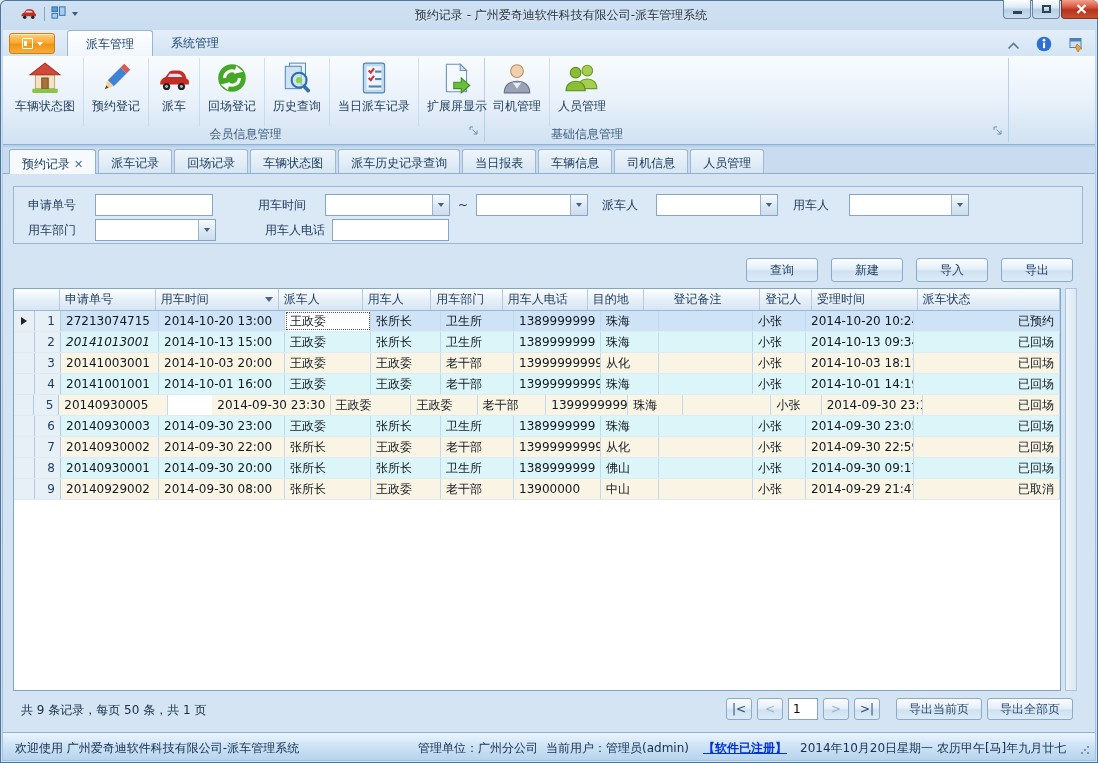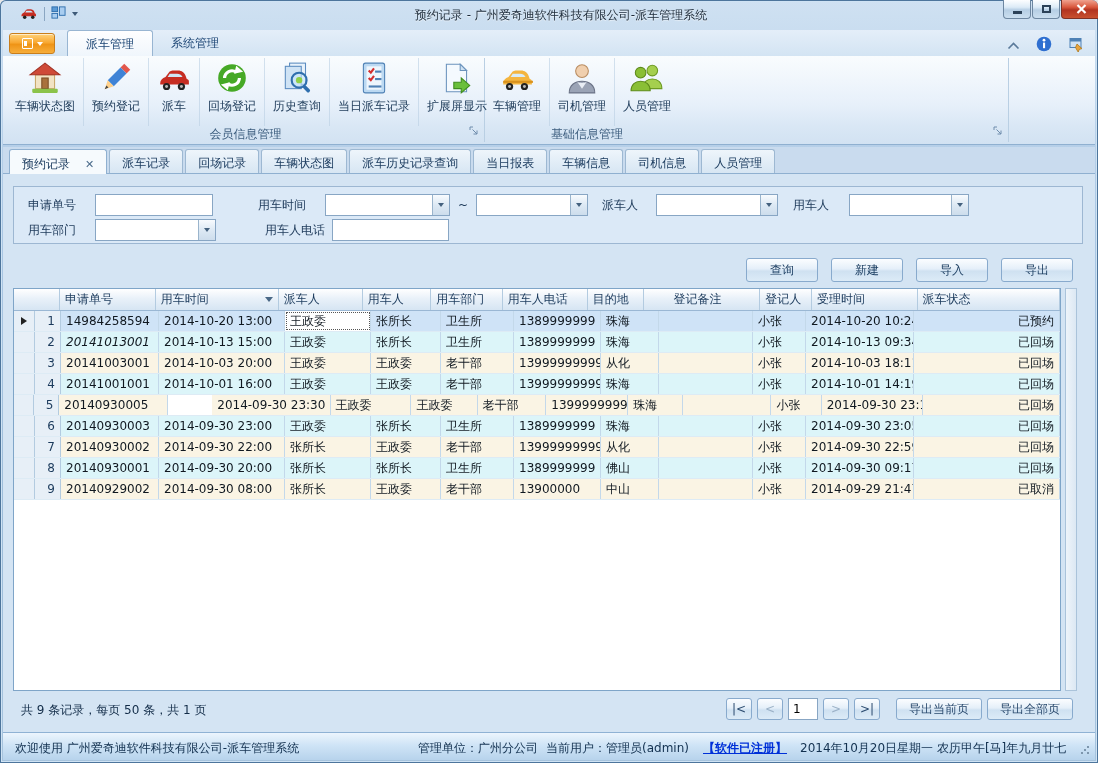--- a/index.html
+++ b/index.html
@@ -47,21 +47,21 @@
   .ric{ height:36px; display:flex; align-items:center; }
   .rlb{ margin-top:2px; color:#24405e; white-space:nowrap; }
   .gcap{ position:absolute; bottom:2px; height:14px; color:#3c5d7e; }
   .rgroup1 .gcap{ left:0; right:0; text-align:center; }
   .rgroup2 .gcap{ left:66px; }
   .launcher{ position:absolute; right:5px; bottom:3px; }
 
   
   .doctabs{ position:absolute; left:0; right:0; top:117px; height:27px; background:#c9dbee; display:flex; align-items:flex-end; padding-left:6px; border-bottom:1px solid #8fb0d0; }
   .doctab{ height:24px; padding:4px 12px 0; margin-right:2px; border:1px solid #9db8d2; border-bottom:none; border-radius:3px 3px 0 0;
-    background:linear-gradient(#eef5fb,#d7e6f3); color:#1d3d60; display:flex; gap:15px; align-items:center; white-space:nowrap; }
+    background:linear-gradient(#eef5fb,#d7e6f3); color:#1d3d60; display:flex; gap:4px; align-items:center; white-space:nowrap; }
   .doctab.active{ background:#f6fafd; height:25px; margin-bottom:-1px; border-color:#8fb0d0; }
   .tabclose{ color:#4a6a8a; font-size:11px; line-height:11px; }
 
   
   .content{ position:absolute; left:0; right:0; top:144px; bottom:28px; background:#d4e4f3; }
   .filterbox{ position:absolute; left:10px; top:12px; width:1070px; height:58px; border:1px solid #9db7d2; background:#dbe9f7; padding:7px 0 0 14px; }
   .frow{ display:flex; align-items:center; height:22px; margin-bottom:3px; }
   .flabel{ color:#203c5c; white-space:nowrap; }
   .tin{ height:22px; border:1px solid #88a6c4; background:#fff; padding:0 4px; font:12px "DejaVu Sans",sans-serif; }
   .combo{ height:22px; border:1px solid #88a6c4; background:#fff; position:relative; }
@@ -278,34 +278,20 @@
         <span class="launcher"><svg width="10" height="10" viewBox="0 0 10 10">
               <path d="M1 4V1h3M3.5 3.5L8 8M8 4.5V8H4.5" stroke="#6e8cac" fill="none"></path>
             </svg></span>
       </div>
 
       <div class="rgroup rgroup2">
         <div class="rbtns">
           <div class="rbtn">
             <span class="ric">
                 <svg width="34" height="34" viewBox="0 0 32 32">
-                  <path d="M3 21c0-3 2-5 5-6l3-4c1-1.5 3-2 5-2h4c3 0 6 2 7 5l1 3c1 0 2 1 2 2v3H3z" fill="#f4b53f"></path>
-                  <path d="M12 12h7c2 0 4 1 5 3H10z" fill="#d8ecf8"></path>
-                  <rect x="3" y="18.6" width="28" height="2" fill="#d9921e"></rect>
-                  <circle cx="9" cy="24" r="3.4" fill="#222"></circle>
-                  <circle cx="23" cy="24" r="3.4" fill="#222"></circle>
-                  <circle cx="9" cy="24" r="1.4" fill="#bbb"></circle>
-                  <circle cx="23" cy="24" r="1.4" fill="#bbb"></circle>
-                </svg>
-              </span>
-            <span class="rlb">车辆管理</span>
-          </div>
-          <div class="rbtn">
-            <span class="ric">
-                <svg width="34" height="34" viewBox="0 0 32 32">
                   <circle cx="16" cy="9.5" r="6" fill="#f0cfae" stroke="#b98d62"></circle>
                   <path d="M4 30c0-7 5-11 12-11s12 4 12 11z" fill="#9aa3b5" stroke="#6b7386"></path>
                   <path d="M11.5 19.5c1.6 1.5 7.4 1.5 9 0L16 26z" fill="#e8edf4"></path>
                 </svg>
               </span>
             <span class="rlb">司机管理</span>
           </div>
           <div class="rbtn">
             <span class="ric">
                 <svg width="34" height="34" viewBox="0 0 32 32">
@@ -441,21 +427,21 @@
             </div>
             <div class="gh" style="width: 146px;">
               <span>派车状态</span>
             </div>
           </div>
           <div class="grow sel">
             <div class="gc ind" style="width: 21px;">
               <span class="rowarrow"></span>
             </div>
             <div class="gc num" style="width: 26px;">1</div>
-            <div class="gc gc-d" style="width: 98px;">14984258594</div>
+            <div class="gc gc-d" style="width: 98px;">27213074715</div>
             <div class="gc gc-d" style="width: 126px;">2014-10-20 13:00</div>
             <div class="gc gc-d cell-focus" style="width: 86px;">王政委</div>
             <div class="gc gc-d" style="width: 70px;">张所长</div>
             <div class="gc gc-d" style="width: 73px;">卫生所</div>
             <div class="gc gc-d" style="width: 87px;">1389999999</div>
             <div class="gc gc-d" style="width: 58px;">珠海</div>
             <div class="gc gc-d" style="width: 94px;"></div>
             <div class="gc gc-d" style="width: 53px;">小张</div>
             <div class="gc gc-d" style="width: 108px;">2014-10-20 10:24</div>
             <div class="gc gc-d st" style="width: 146px;">已预约</div>

